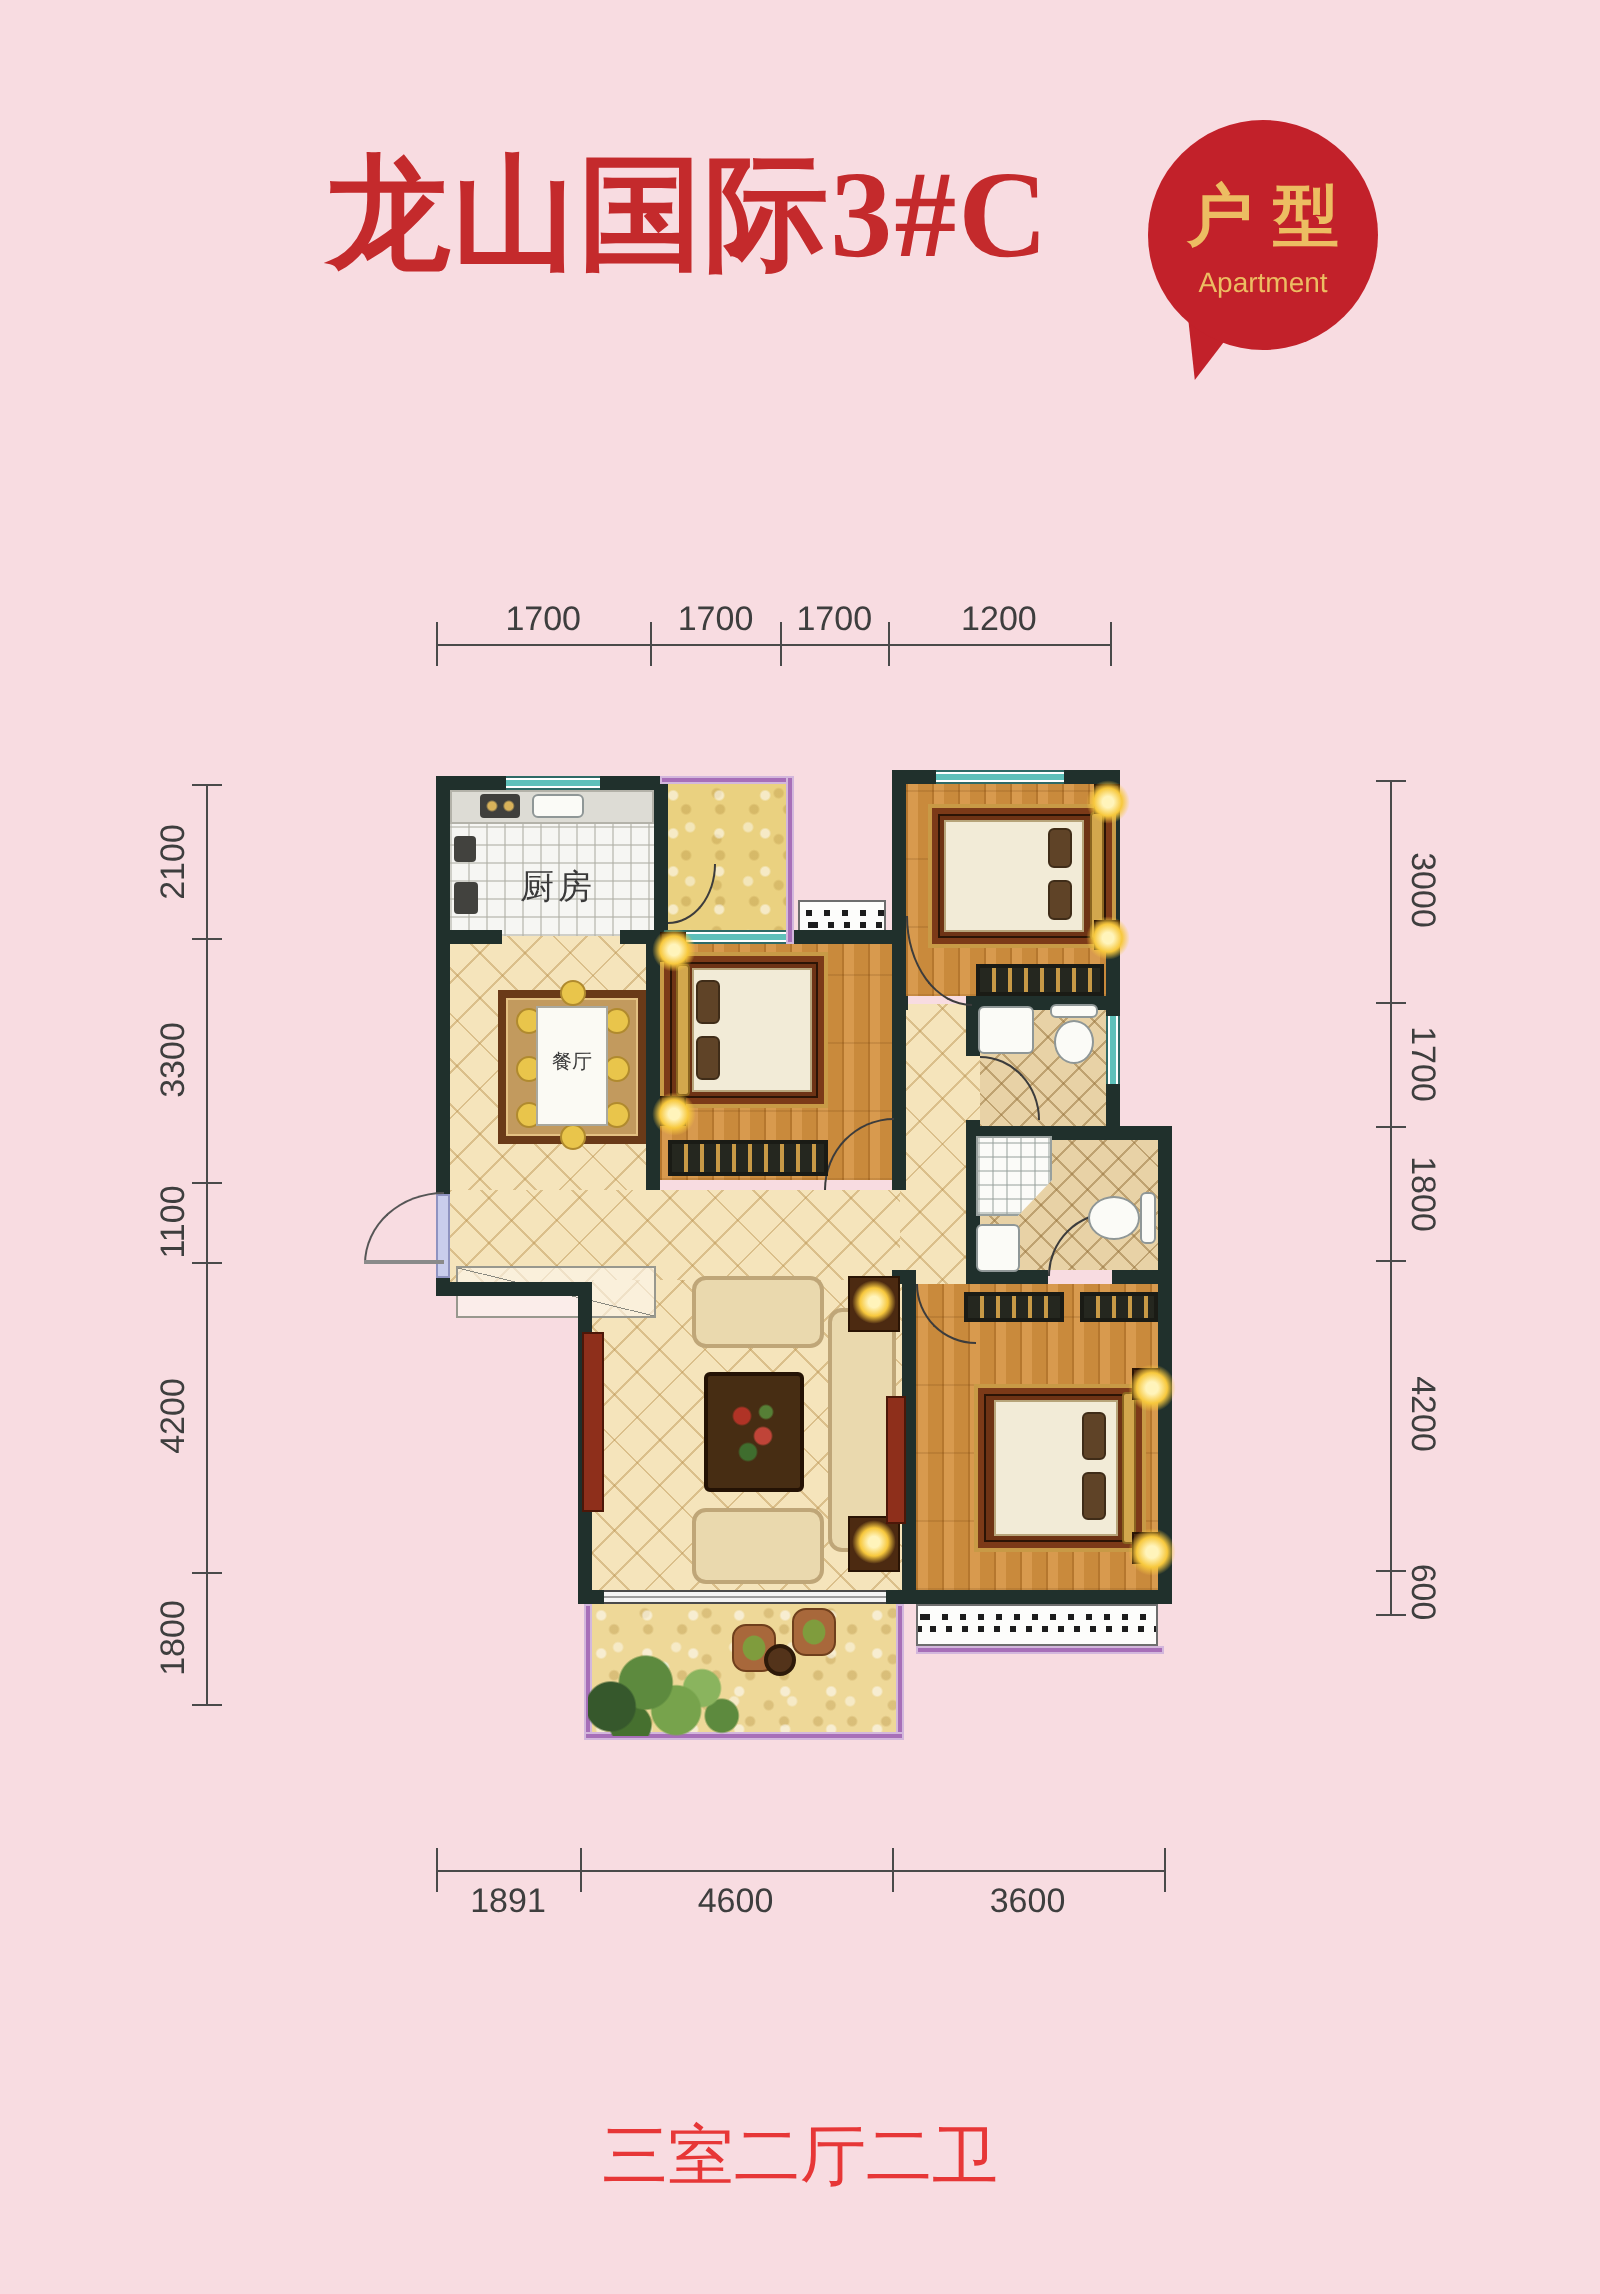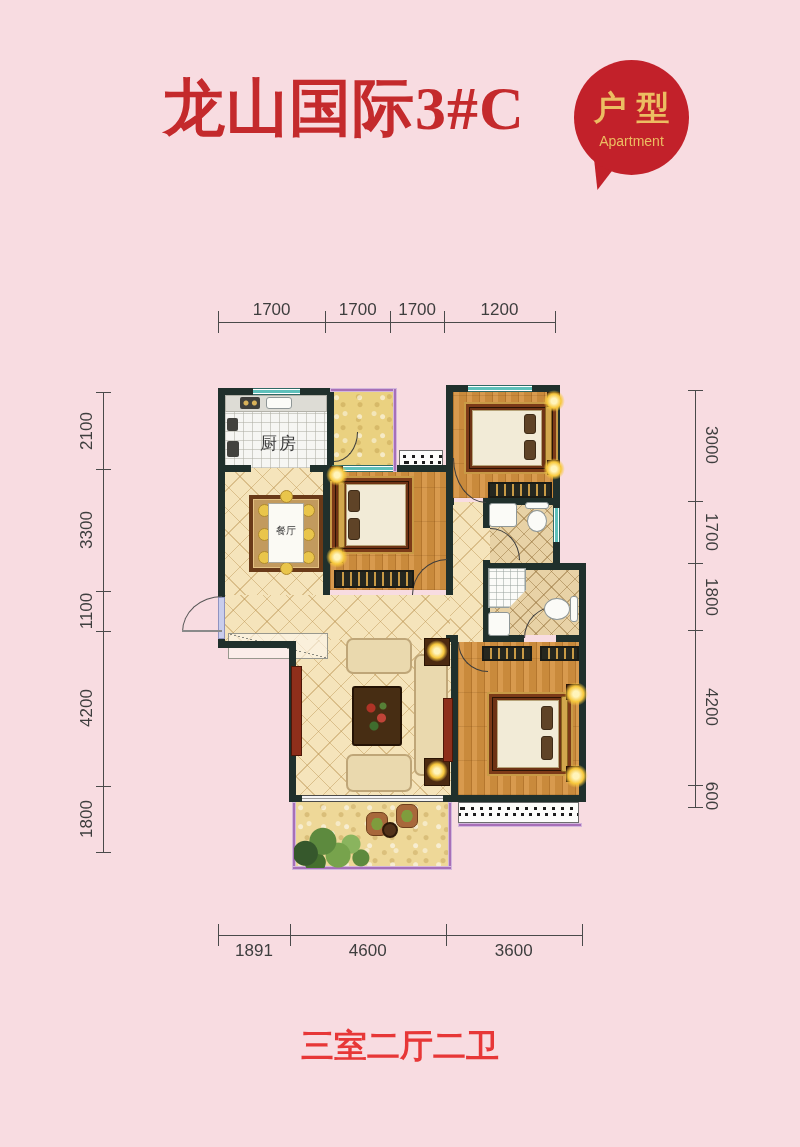--- a/index.html
+++ b/index.html
@@ -15,22 +15,22 @@
   .badge{position:absolute;left:574px;top:60px;width:115px;height:115px;border-radius:50%;
          background:var(--badge-red,#c2212a);display:flex;flex-direction:column;
          align-items:center;justify-content:center;z-index:2}
   .badge-tail{position:absolute;left:592px;top:140px;width:36px;height:50px;
          background:var(--badge-red,#c2212a);clip-path:polygon(15% 100%,0 0,100% 20%);z-index:1}
   .badge-cn{color:var(--badge-gold,#ecbd62);font-size:33px;font-weight:bold;
          letter-spacing:10px;margin-left:10px}
   .badge-en{color:var(--badge-gold,#ecbd62);font-size:14px;margin-top:2px}
 
   
-  .captions{position:absolute;left:0;top:1024px;width:100%;text-align:center;
-         color:var(--caption-red,#e73737);font-weight:bold}
+  .captions{position:absolute;left:0;top:1056px;width:100%;text-align:center;
+         color:var(--caption-red,#e73737);font-weight:normal}
   .caption-layout{font-size:33px}
   .caption-area{font-size:36px;margin-top:6px}
 
   
   .dim-line,.dim-tick{position:absolute;background:#4a4a4a}
   .dim-label{position:absolute;font-size:17px;color:#3e3e3e;white-space:nowrap}
 
   
   .w{background:var(--wall-dark,#20302c)}
   .p{background:var(--balcony-purple,#a76fb8);box-shadow:inset 0 0 0 1px rgba(255,255,255,.5)}

